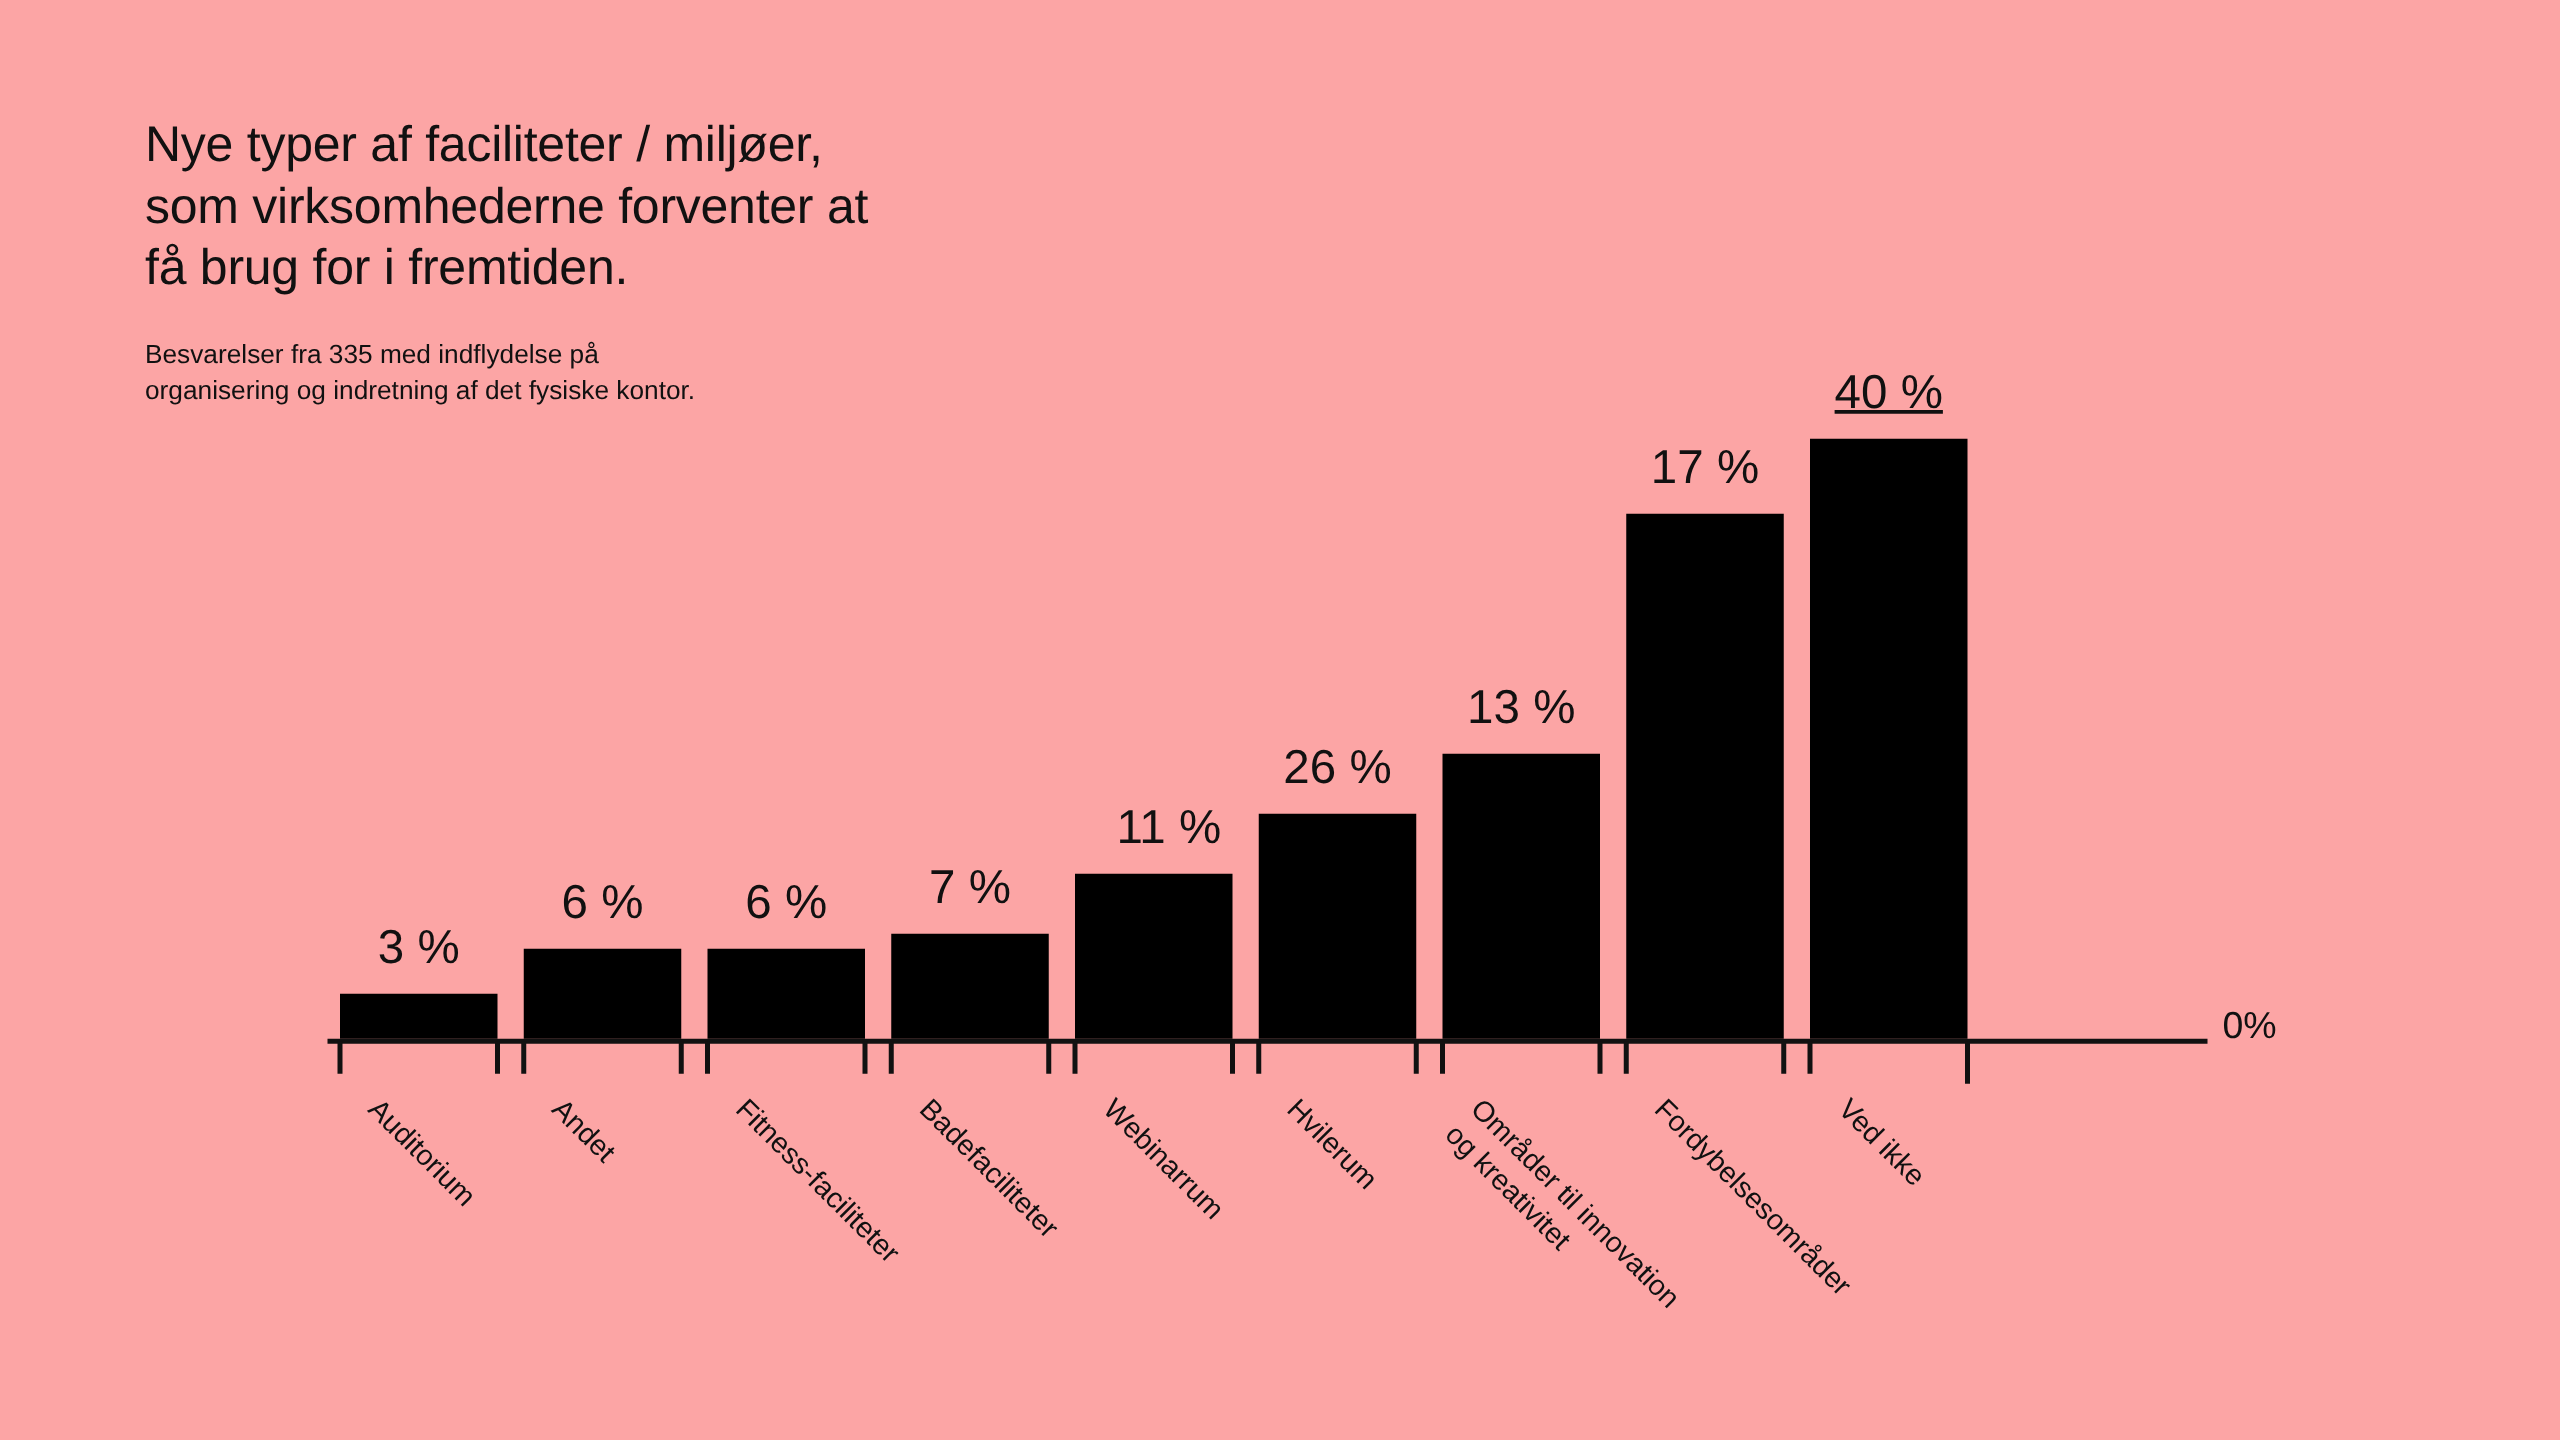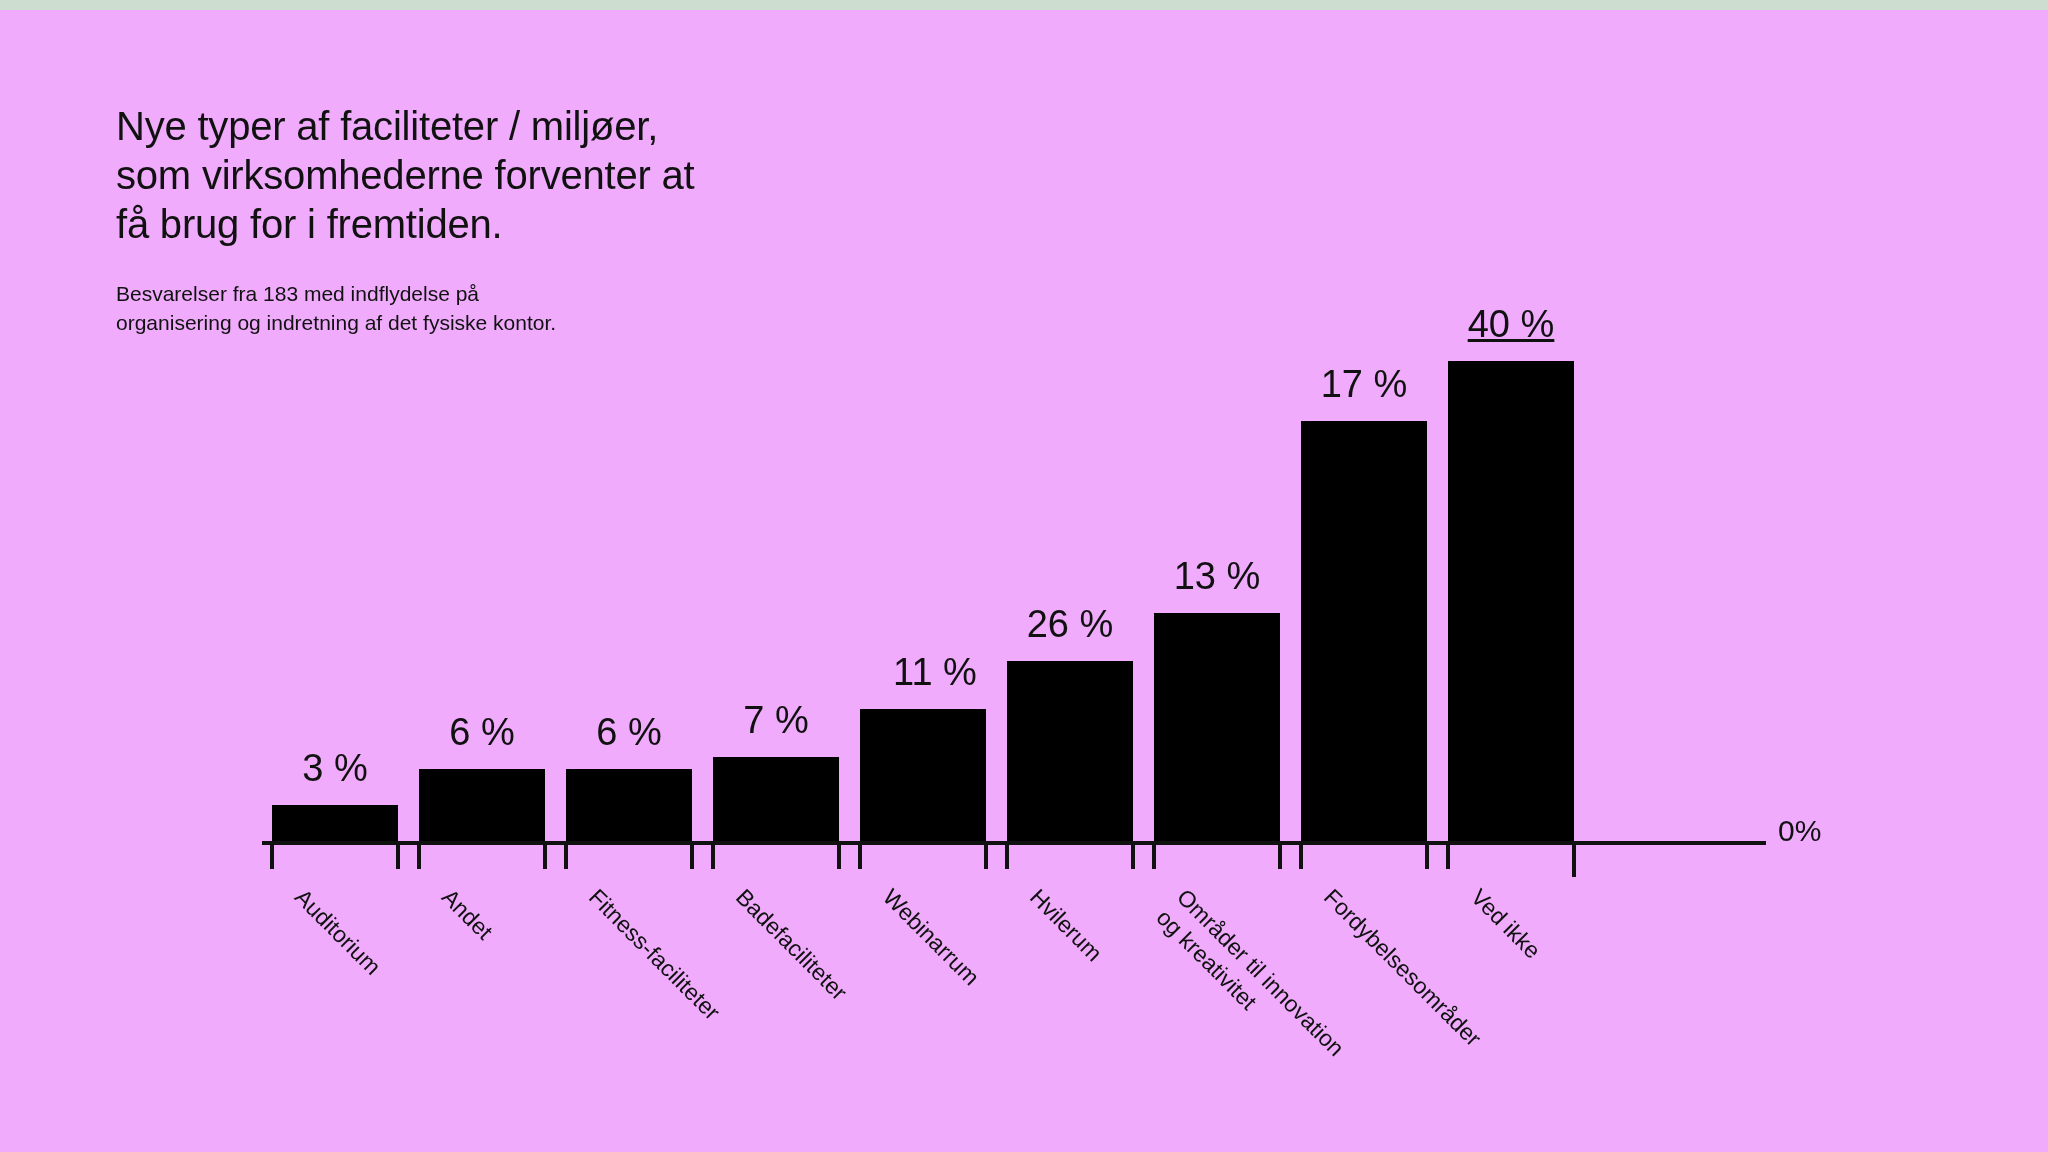--- a/index.html
+++ b/index.html
@@ -11,22 +11,21 @@
     height: 1152px;
     overflow: hidden;
     font-family: "Liberation Sans", sans-serif;
     background: #cdded1;
     position: relative;
   }
 
   #chart-root {
     position: absolute;
     inset: 0;
-    background: #f0abfc;
-    margin-top: 10px;
+    background: #fca5a5;
   }
 
   
   .header {
     position: absolute;
     left: 116px;
     top: 92px;
     width: 760px;
   }
   .chart-title {
@@ -112,21 +111,21 @@
 </style>
 </head>
 <body>
 
 <div id="chart-root">
 
   <div class="header">
     <h1 class="chart-title">Nye typer af faciliteter / miljøer,
 som virksomhederne forventer at
 få brug for i fremtiden.</h1>
-    <p class="chart-subtitle">Besvarelser fra 183 med indflydelse på
+    <p class="chart-subtitle">Besvarelser fra 335 med indflydelse på
 organisering og indretning af det fysiske kontor.</p>
   </div>
 
   <div class="plot">
     <div class="axis-line"></div>
     <div class="axis-zero-label">0%</div>
 
     <div id="bars-layer">
         <div class="bar" style="left: 272px; width: 126px; height: 36px;"></div>
         <div class="bar-value" style="left: 335px; top: 739px;">3 %</div>

